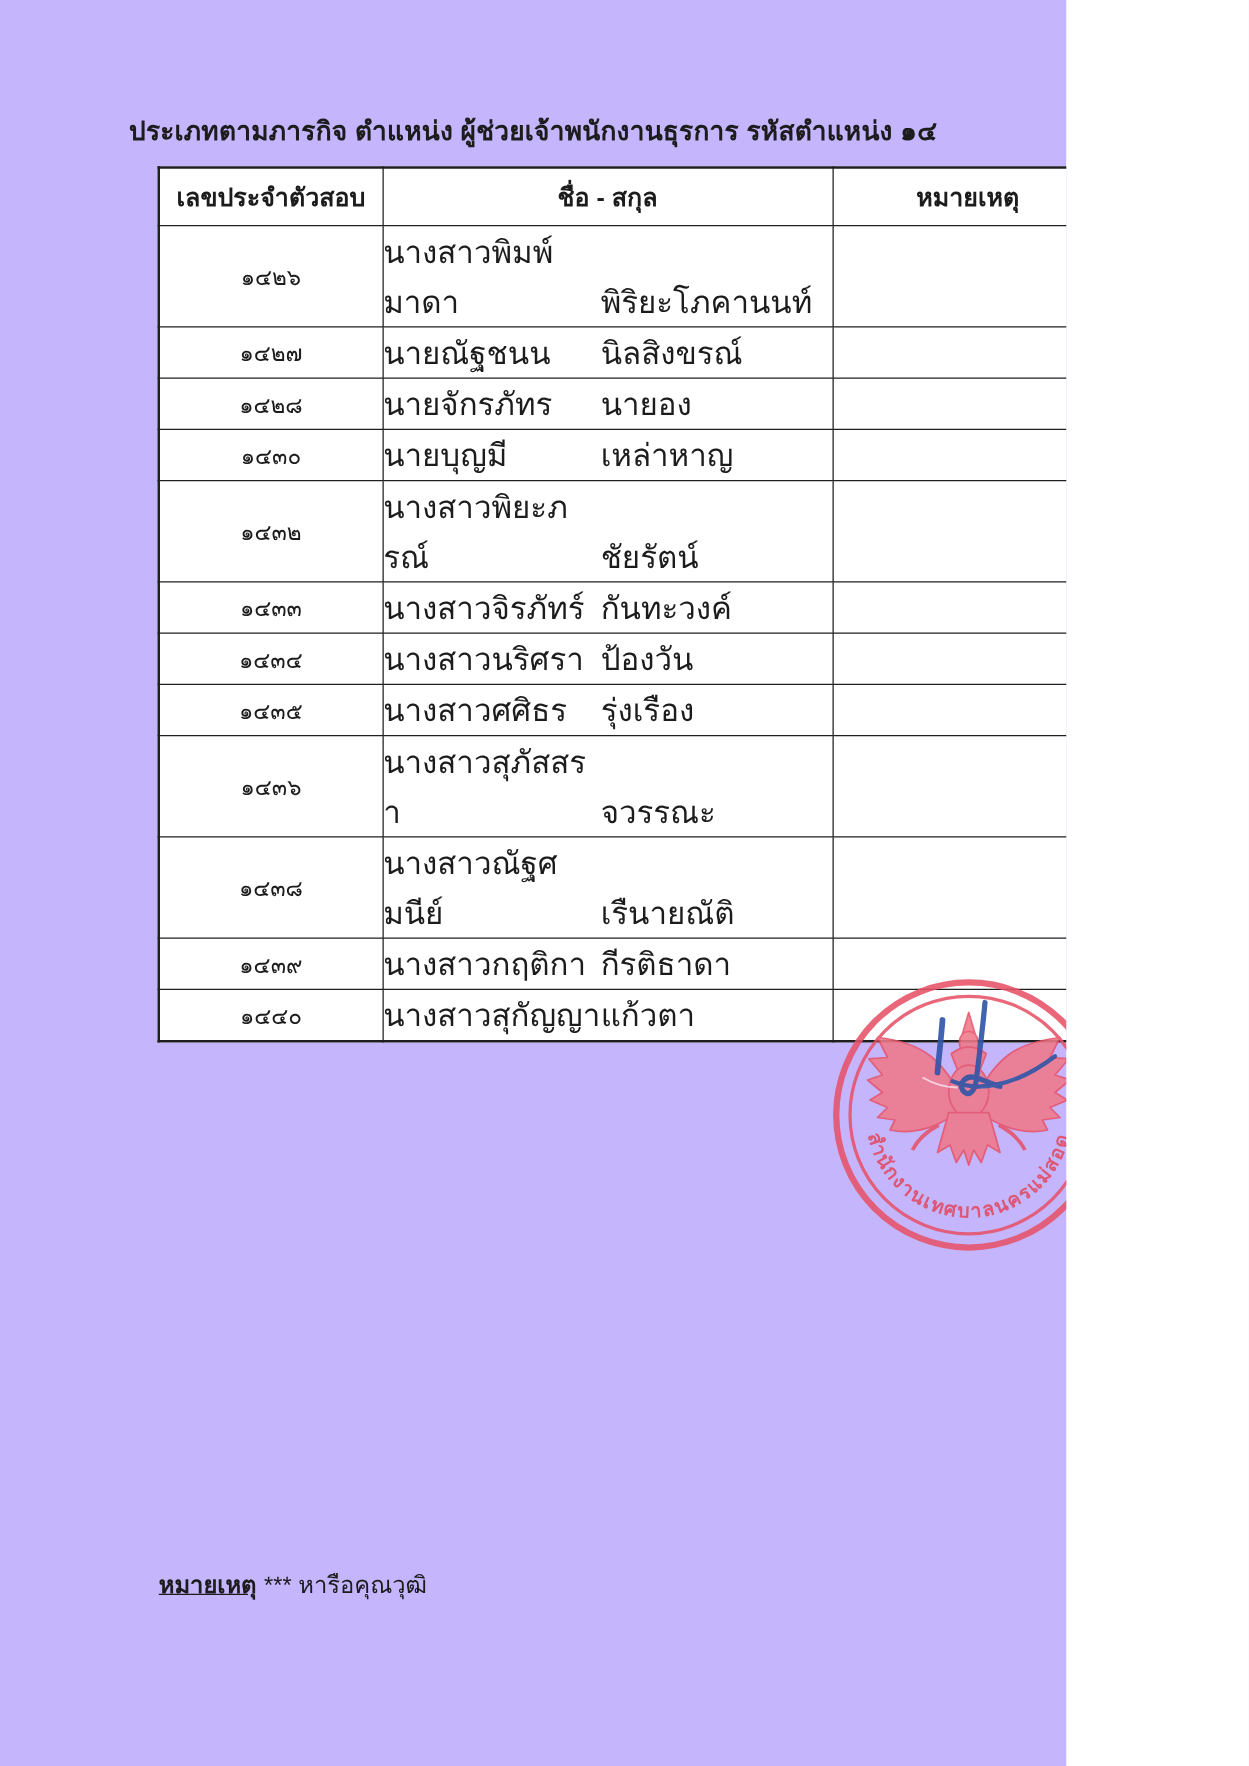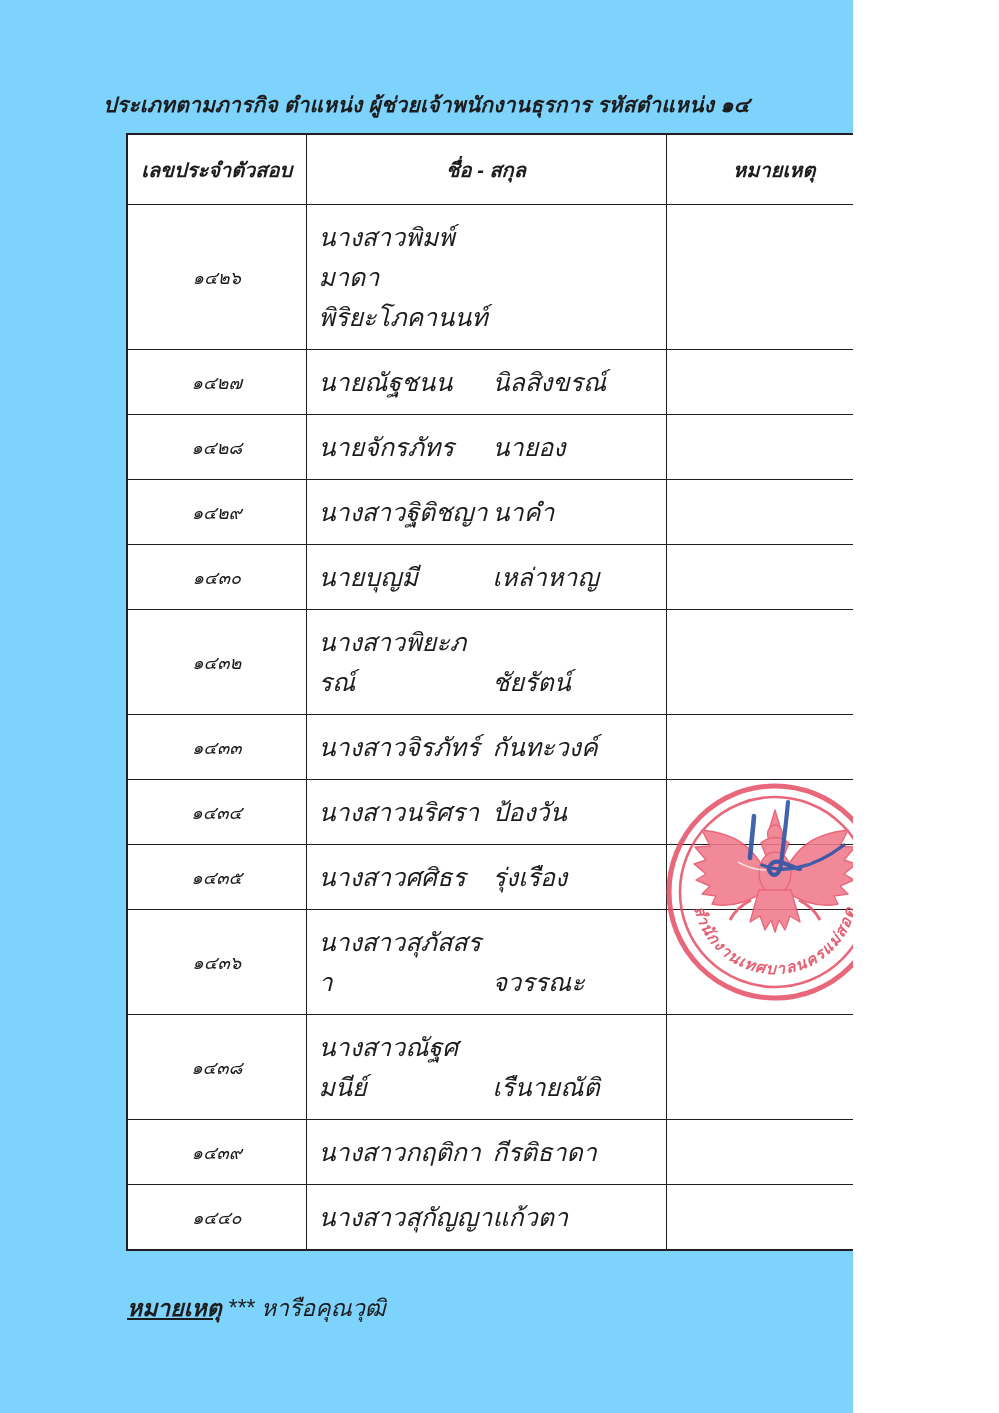--- a/index.html
+++ b/index.html
@@ -1,23 +1,22 @@
 <!DOCTYPE html>
 <html><head>
 <meta charset="utf-8">
 <style>
   html,body { margin:0; padding:0; background:#ffffff; }
   .page {
     position:relative;
     width:853px; height:1413px;
-    background:#7dd3fc;
+    background:#c4b5fd;
     font-family:"Liberation Sans","DejaVu Sans",sans-serif;
     color:#1c1c1c;
     overflow:hidden;
-    font-style:italic;
   }
   .doc-title {
     position:absolute;
     top:88px; left:0; width:100%;
     text-align:center;
     font-size:21px;
     font-weight:bold;
     letter-spacing:.2px;
   }
   table.candidates {
@@ -26,21 +25,21 @@
     width:756px;
     border-collapse:collapse;
     table-layout:fixed;
     background:#ffffff;
   }
   table.candidates col.col-id   { width:179px; }
   table.candidates col.col-name { width:360px; }
   table.candidates col.col-note { width:217px; }
   table.candidates th, table.candidates td {
     border:1.6px solid #1f1f1f;
-    padding:12px;
+    padding:0;
     vertical-align:middle;
   }
   table.candidates { border:2.4px solid #1f1f1f; }
   table.candidates th {
     height:45px;
     font-size:20px;
     font-weight:bold;
     text-align:center;
   }
   table.candidates td { height:39px; }
@@ -50,22 +49,22 @@
   }
   td.c-name {
     font-size:25px;
     padding-left:5px;
   }
   td.c-name .fname { display:inline-block; width:174px; }
   td.c-name .lname { display:inline-block; }
   td.c-note { font-size:18px; }
   .footnote {
     position:absolute;
-    top:1290px; left:127px;
-    font-size:23px;
+    top:1252px; left:127px;
+    font-size:19px;
   }
   .fn-label { font-weight:bold; text-decoration:underline; }
   .fn-text { margin-left:6px; }
   .stamp-wrap {
     position:absolute;
     left:648px; top:770px;
     width:254px; height:254px;
     z-index:3;
   }
   .stamp-wrap svg { display:block; }
@@ -108,27 +107,20 @@
     </tr>
 
     <tr>
       <td class="c-id">๑๔๒๘</td>
       <td class="c-name">
         <span class="fname">นายจักรภัทร</span><span class="lname">นายอง</span>
       </td>
       <td class="c-note"></td>
     </tr>
 
-    <tr>
-      <td class="c-id">๑๔๒๙</td>
-      <td class="c-name">
-        <span class="fname">นางสาวฐิติชญา</span><span class="lname">นาคำ</span>
-      </td>
-      <td class="c-note"></td>
-    </tr>
 
     <tr>
       <td class="c-id">๑๔๓๐</td>
       <td class="c-name">
         <span class="fname">นายบุญมี</span><span class="lname">เหล่าหาญ</span>
       </td>
       <td class="c-note"></td>
     </tr>
 
 

